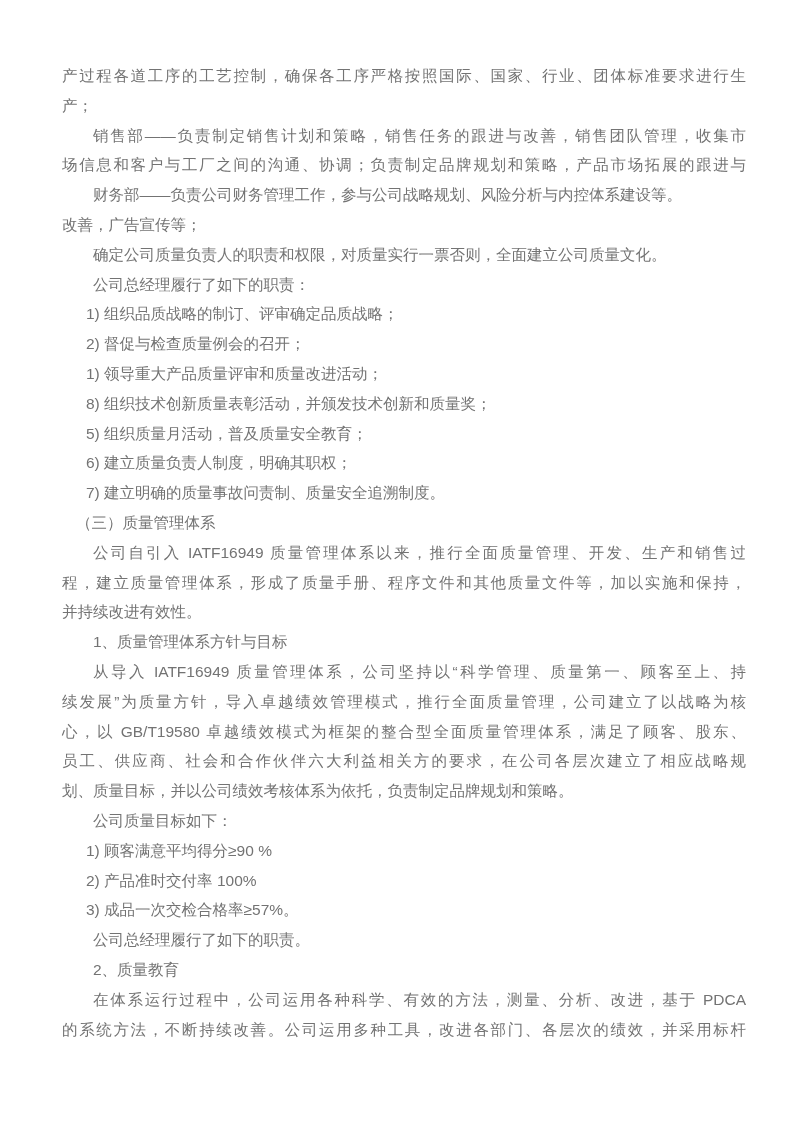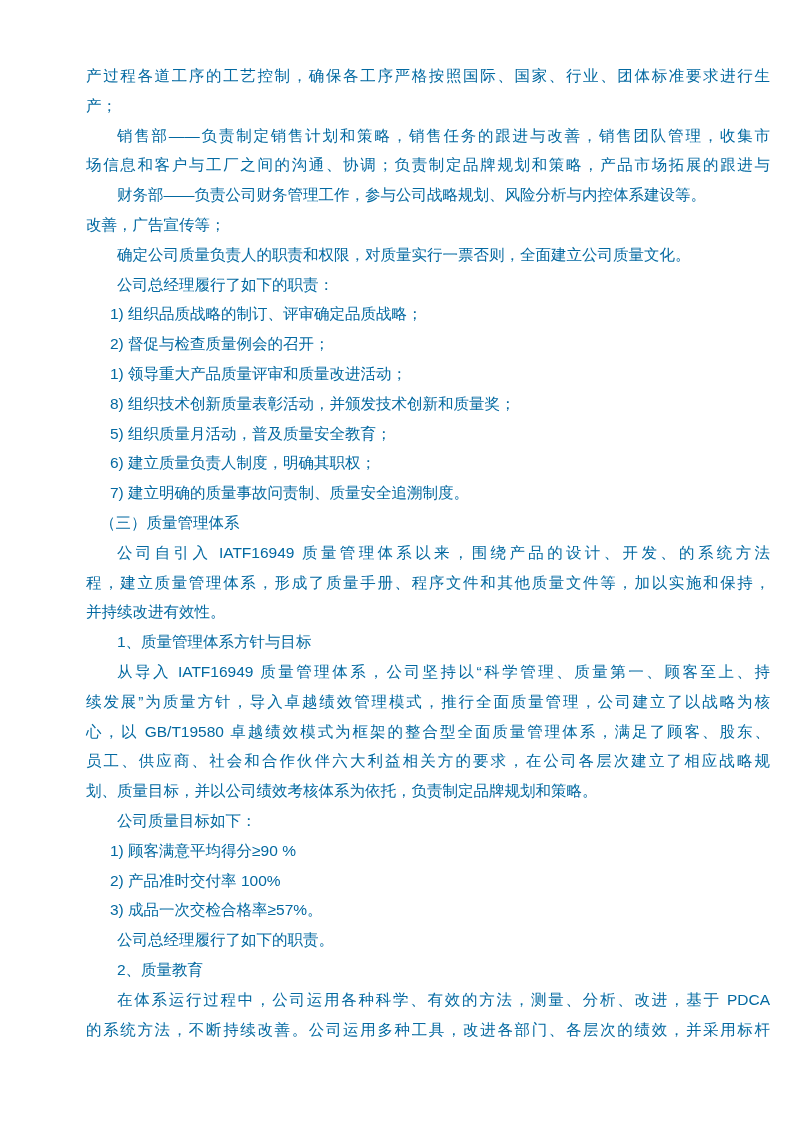--- a/index.html
+++ b/index.html
@@ -13,25 +13,24 @@
     height: 1131px;
     background: #ffffff;
     overflow: hidden;
     font-family: "Liberation Sans", sans-serif;
   }
   .text-block {
     position: absolute;
     top: 61px;
     left: 62px;
     width: 684px;
-    color: #0369a1;
+    color: #737373;
     font-size: 15.5px;
     line-height: 29.8px;
     font-weight: 400;
-    margin-left: 24px;
   }
   .line {
     white-space: pre-wrap;
     text-align: left;
     height: 29.8px;
     overflow: visible;
   }
   .line.justify {
     text-align: justify;
     text-align-last: justify;
@@ -55,21 +54,21 @@
       <div class="line indent-para">确定公司质量负责人的职责和权限，对质量实行一票否则，全面建立公司质量文化。</div>
       <div class="line indent-para">公司总经理履行了如下的职责：</div>
       <div class="line indent-item">1) 组织品质战略的制订、评审确定品质战略；</div>
       <div class="line indent-item">2) 督促与检查质量例会的召开；</div>
       <div class="line indent-item">1) 领导重大产品质量评审和质量改进活动；</div>
       <div class="line indent-item">8) 组织技术创新质量表彰活动，并颁发技术创新和质量奖；</div>
       <div class="line indent-item">5) 组织质量月活动，普及质量安全教育；</div>
       <div class="line indent-item">6) 建立质量负责人制度，明确其职权；</div>
       <div class="line indent-item">7) 建立明确的质量事故问责制、质量安全追溯制度。</div>
       <div class="line indent-section">（三）质量管理体系</div>
-      <div class="line indent-para justify">公司自引入 IATF16949 质量管理体系以来，围绕产品的设计、开发、的系统方法</div>
+      <div class="line indent-para justify">公司自引入 IATF16949 质量管理体系以来，推行全面质量管理、开发、生产和销售过</div>
       <div class="line indent-none justify">程，建立质量管理体系，形成了质量手册、程序文件和其他质量文件等，加以实施和保持，</div>
       <div class="line indent-none">并持续改进有效性。</div>
       <div class="line indent-para">1、质量管理体系方针与目标</div>
       <div class="line indent-para justify">从导入 IATF16949 质量管理体系，公司坚持以“科学管理、质量第一、顾客至上、持</div>
       <div class="line indent-none justify">续发展”为质量方针，导入卓越绩效管理模式，推行全面质量管理，公司建立了以战略为核</div>
       <div class="line indent-none justify">心，以 GB/T19580 卓越绩效模式为框架的整合型全面质量管理体系，满足了顾客、股东、</div>
       <div class="line indent-none justify">员工、供应商、社会和合作伙伴六大利益相关方的要求，在公司各层次建立了相应战略规</div>
       <div class="line indent-none">划、质量目标，并以公司绩效考核体系为依托，负责制定品牌规划和策略。</div>
       <div class="line indent-para">公司质量目标如下：</div>
       <div class="line indent-item">1) 顾客满意平均得分≥90 %</div>

